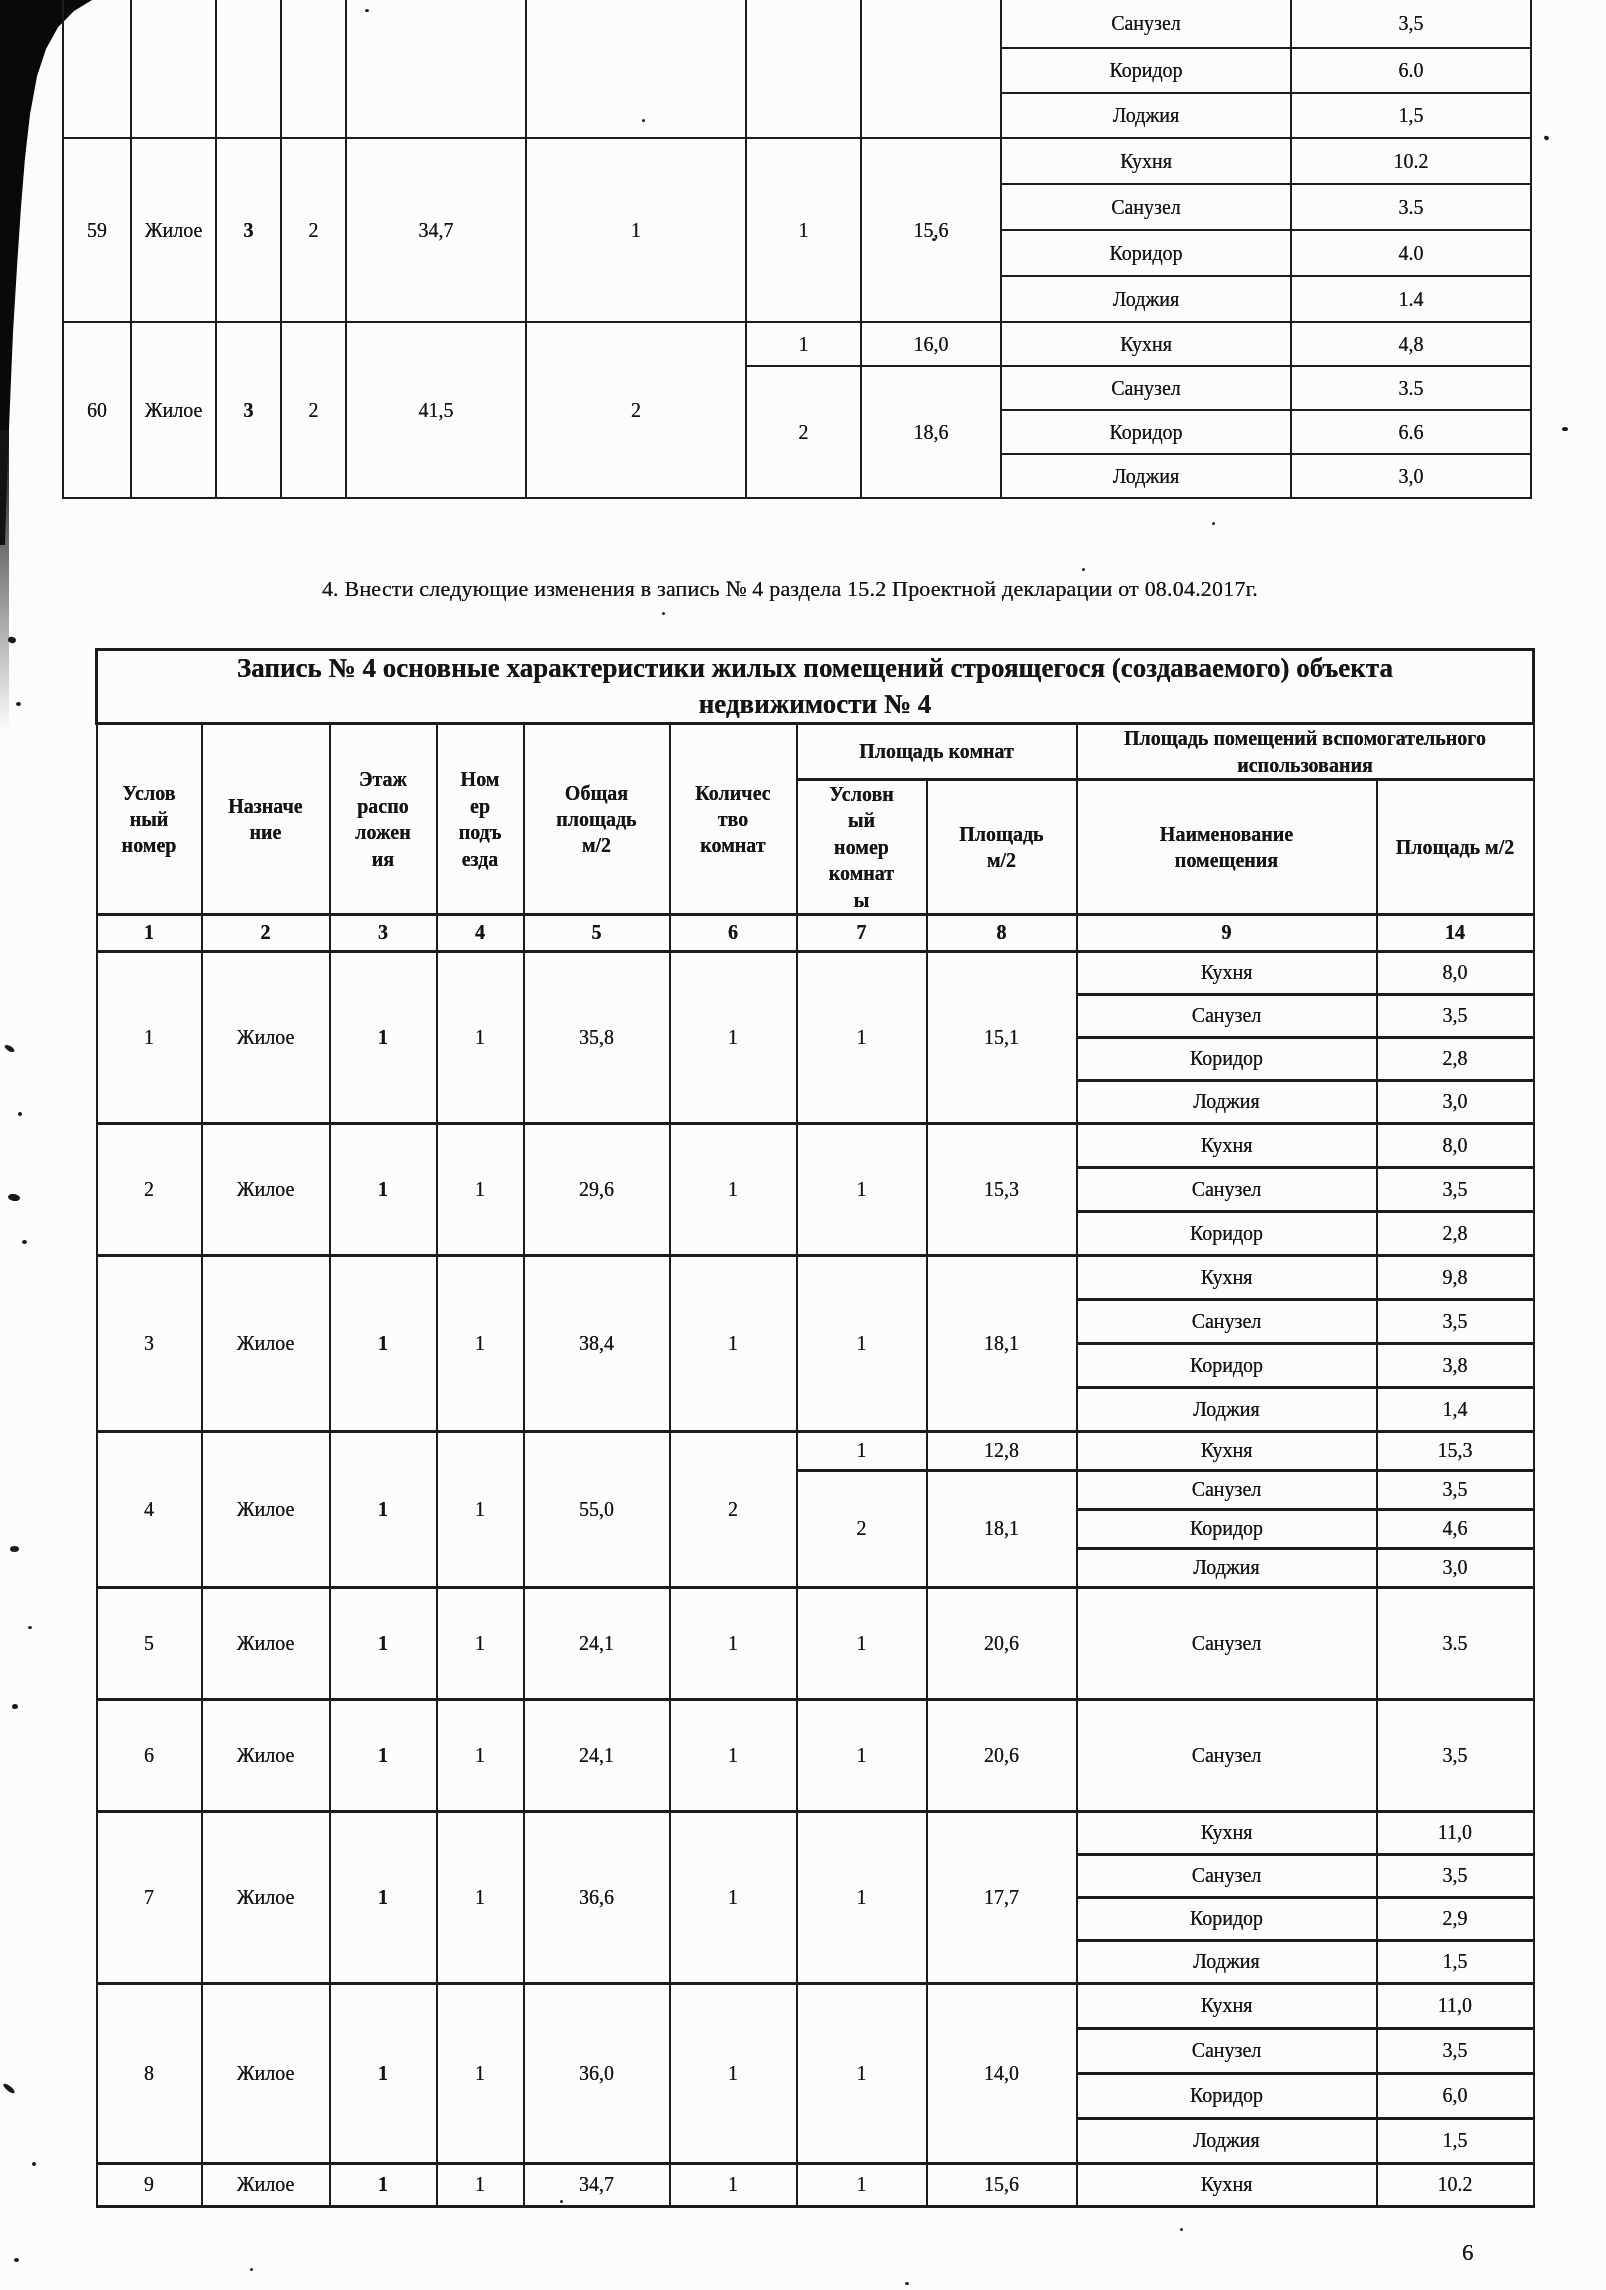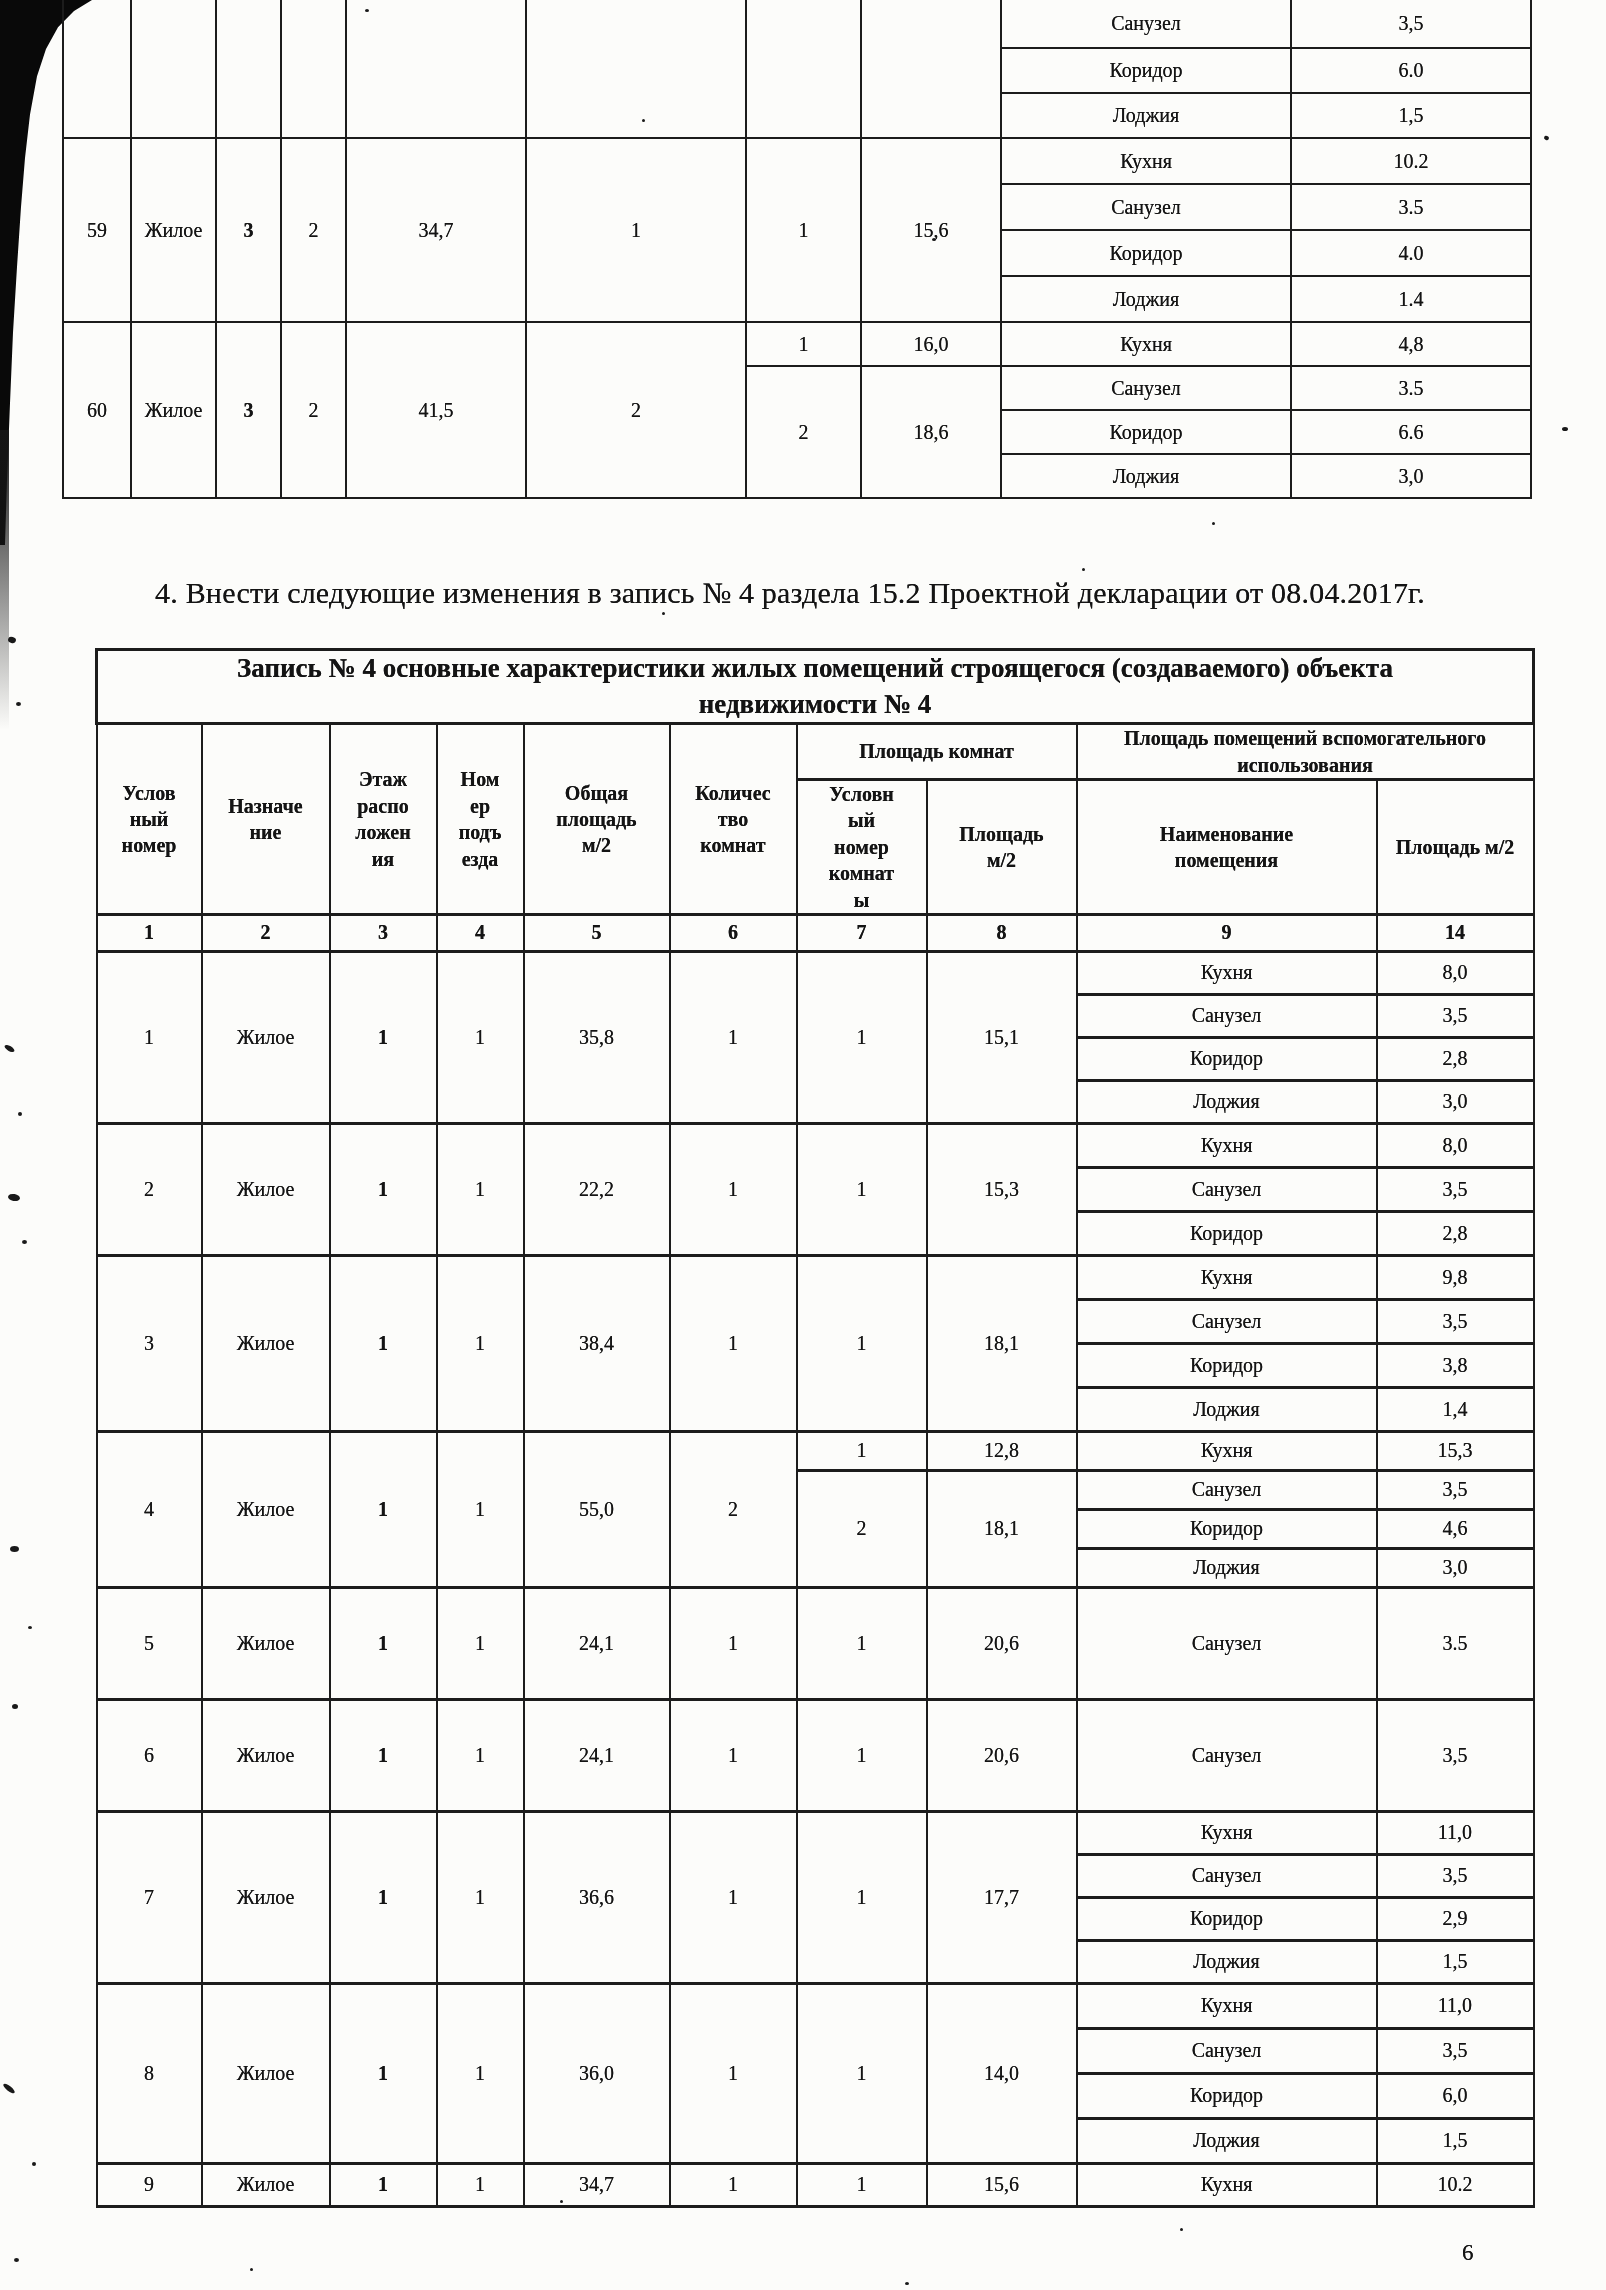--- a/index.html
+++ b/index.html
@@ -40,21 +40,21 @@
   .pre{ white-space:pre-line; }
   .nums-row td{ font-weight:bold; font-size:20px; }
   td.floor-cell{ font-weight:bold; font-size:23px; }
   
   #top-orphan tr:first-child td{ border-top:none; }
 
   
   .paragraph{
     position:absolute;
     left:70px; top:576px; width:1440px;
-    font-size:30px;
+    font-size:22px;
     text-align:center;
     letter-spacing:.2px;
   }
   .page-number{
     position:absolute;
     left:1462px; top:2240px;
     font-size:23px;
   }
 
   
@@ -261,21 +261,21 @@
         </tr>
         <tr style="height: 43px;">
           <td>Лоджия</td>
           <td>3,0</td>
         </tr>
         <tr style="height: 44px;">
           <td rowspan="3">2</td>
           <td rowspan="3">Жилое</td>
           <td rowspan="3" class="floor-cell">1</td>
           <td rowspan="3">1</td>
-          <td rowspan="3">22,2</td>
+          <td rowspan="3">29,6</td>
           <td rowspan="3">1</td>
           <td rowspan="3">1</td>
           <td rowspan="3">15,3</td>
           <td>Кухня</td>
           <td>8,0</td>
         </tr>
         <tr style="height: 44px;">
           <td>Санузел</td>
           <td>3,5</td>
         </tr>

